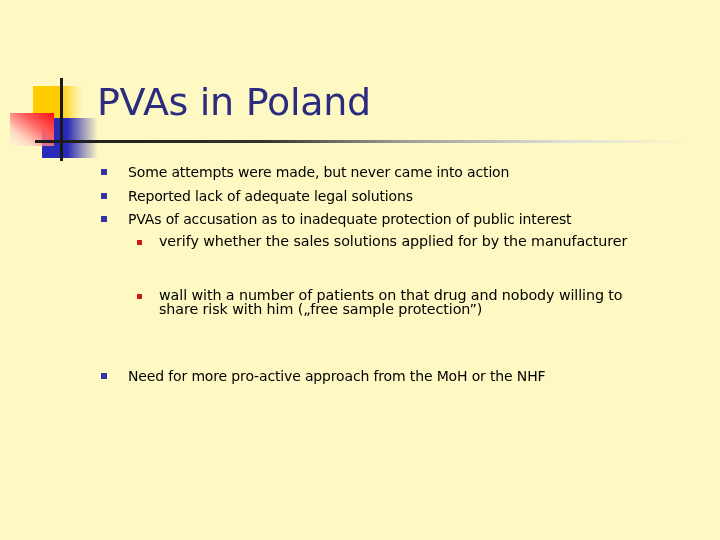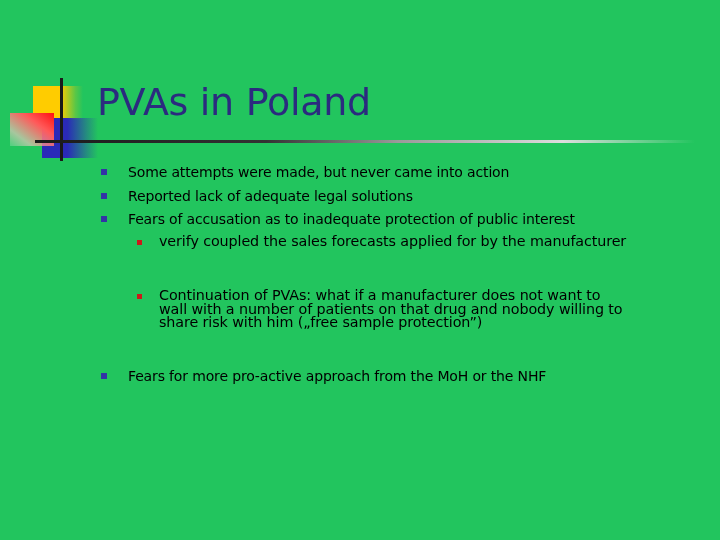--- a/index.html
+++ b/index.html
@@ -12,21 +12,21 @@
       height: 540px;
       position: relative;
       overflow: hidden;
       font-family: "DejaVu Sans", "Liberation Sans", sans-serif;
       color: #000000;
     }
     .slide {
       position: absolute;
       left: 0; top: 0;
       width: 720px; height: 540px;
-      background: #22c55e;
+      background: #fef9c3;
     }
     
     .deco { position: absolute; }
     .deco-yellow {
       left: 33px; top: 86px; width: 50px; height: 33px;
       background: linear-gradient(to right, #ffcc00 0%, #ffcc00 55%, rgba(255,204,0,0.25) 85%, rgba(255,204,0,0) 100%);
     }
     .deco-blue {
       left: 42px; top: 118px; width: 56px; height: 40px;
       background: linear-gradient(to right, #2a2ab8 0%, #2a2ab8 45%, rgba(42,42,184,0.35) 80%, rgba(42,42,184,0) 100%);
@@ -109,36 +109,35 @@
   <div class="l1" style="top:161px;">
     <div class="bullet" style="top:8px;"></div>
     <div class="text">Some attempts were made, but never came into action</div>
   </div>
   <div class="l1" style="top:185px;">
     <div class="bullet" style="top:8px;"></div>
     <div class="text">Reported lack of adequate legal solutions</div>
   </div>
   <div class="l1" style="top:208px;">
     <div class="bullet" style="top:8px;"></div>
-    <div class="text">Fears of accusation as to inadequate protection of public interest</div>
+    <div class="text">PVAs of accusation as to inadequate protection of public interest</div>
   </div>
 
   <div class="l2" style="top:235px;">
     <div class="bullet" style="top:5px;"></div>
     <div class="text">
-      <span>verify coupled the sales forecasts applied for by the manufacturer</span>
+      <span>verify whether the sales solutions applied for by the manufacturer</span>
     </div>
   </div>
   <div class="l2" style="top:289px;">
     <div class="bullet" style="top:5px;"></div>
     <div class="text">
-      <span>Continuation of PVAs: what if a manufacturer does not want to</span>
       <span>wall with a number of patients on that drug and nobody willing to</span>
       <span>share risk with him („free sample protection”)</span>
     </div>
   </div>
 
   <div class="l1" style="top:365px;">
     <div class="bullet" style="top:8px;"></div>
-    <div class="text">Fears for more pro-active approach from the MoH or the NHF</div>
+    <div class="text">Need for more pro-active approach from the MoH or the NHF</div>
   </div>
 
 </div>
 
 </body></html>

